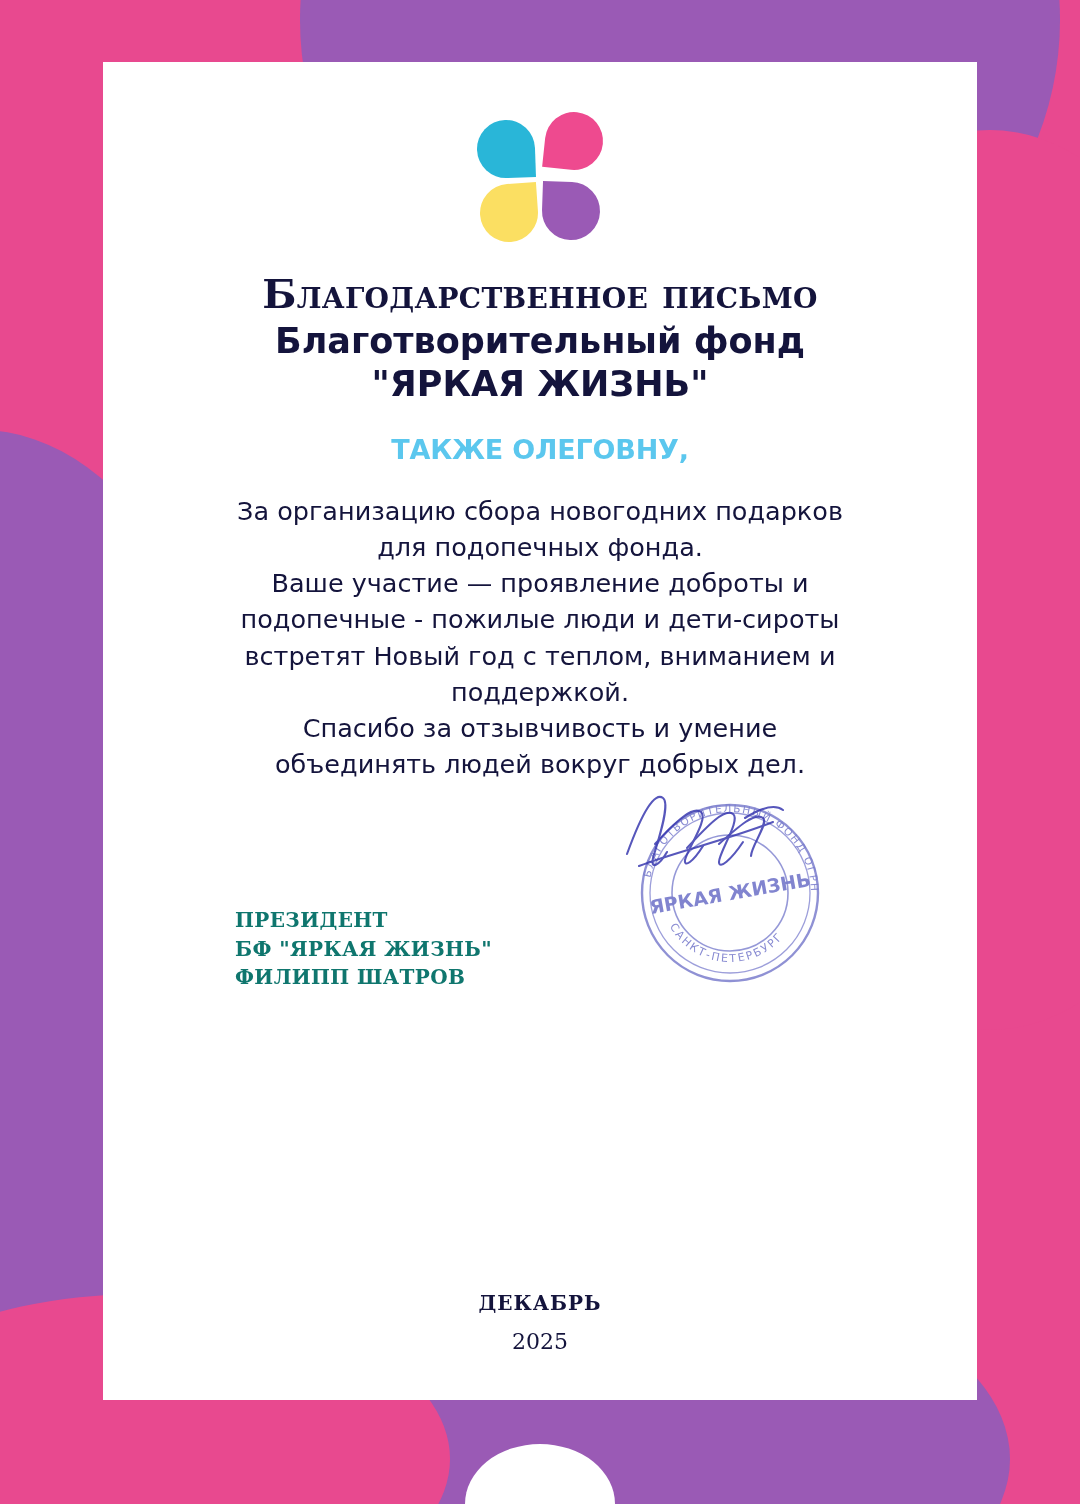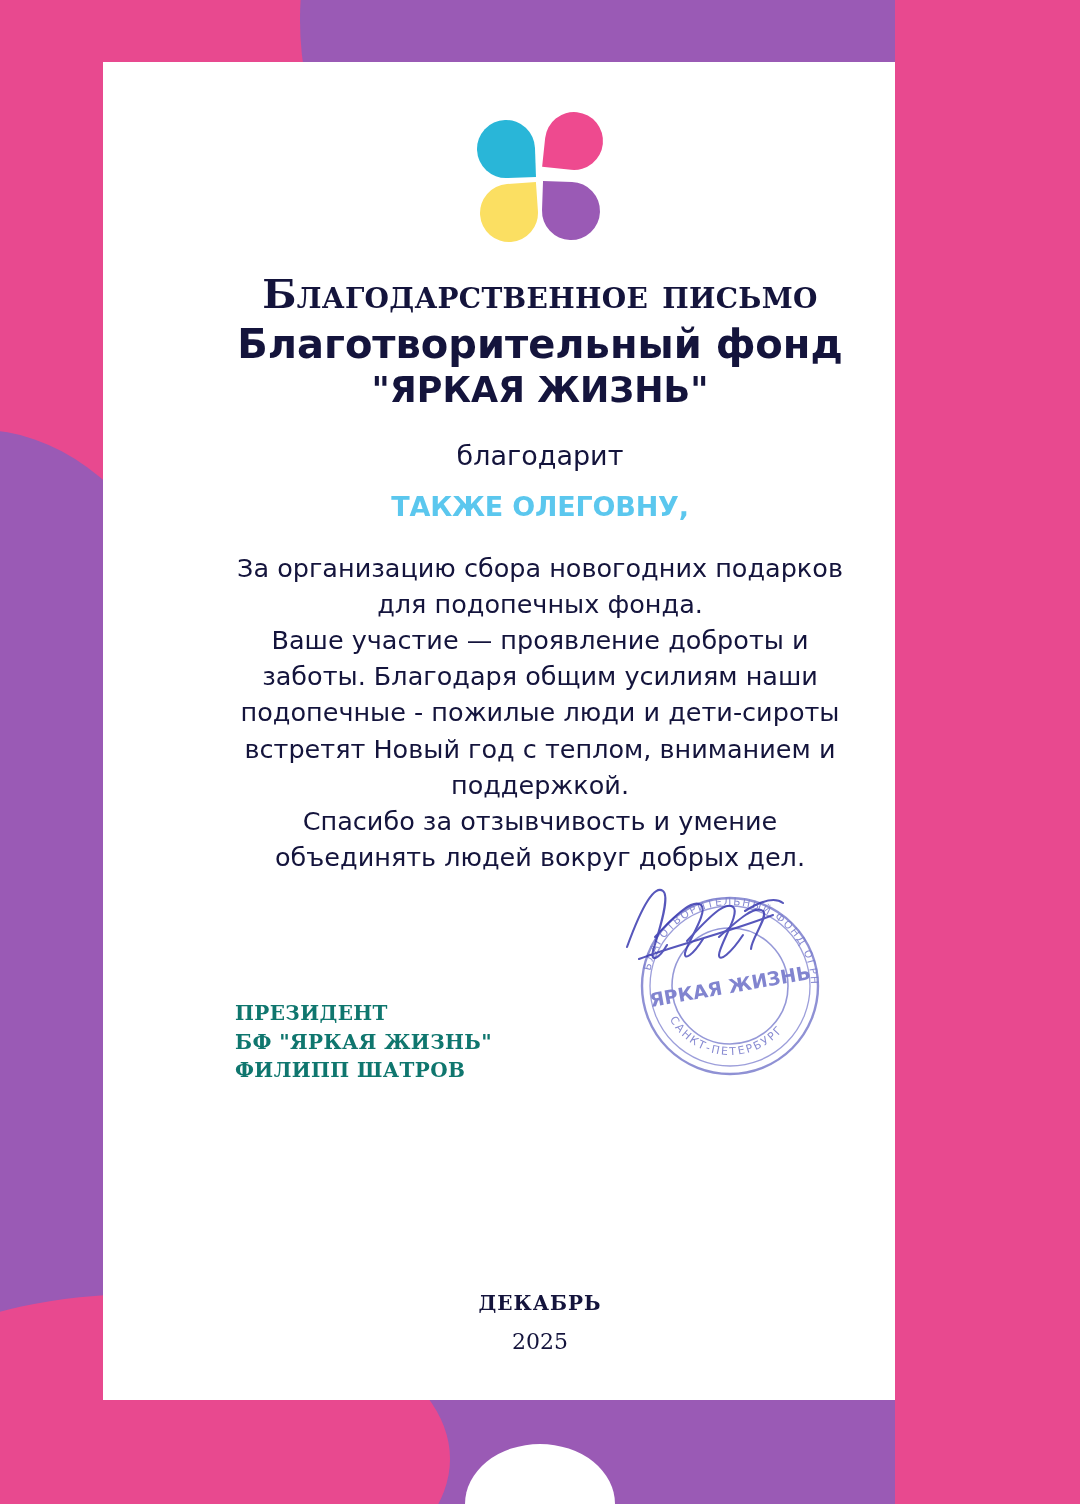--- a/index.html
+++ b/index.html
@@ -9,21 +9,21 @@
   body {
     width: 1080px;
     height: 1504px;
     font-family: "DejaVu Sans", sans-serif;
     background: #e8498f;
     overflow: hidden;
   }
 
   .page {
     position: relative;
-    width: 895px;
+    width: 1080px;
     height: 1504px;
     overflow: hidden;
     background: #e8498f;
   }
 
   
   .blob {
     position: absolute;
     border-radius: 50%;
   }
@@ -126,21 +126,21 @@
     font-size: 40px;
     font-weight: 700;
     color: #14143c;
     letter-spacing: 0.3px;
     line-height: 1.08;
     margin-bottom: 6px;
     font-variant: small-caps;
   }
   .title-sub {
     font-family: "DejaVu Sans", sans-serif;
-    font-size: 40px;
+    font-size: 35px;
     font-weight: 600;
     color: #14143c;
     line-height: 1.18;
     margin-bottom: 2px;
     text-align: center;
   }
   .title-name {
     font-family: "DejaVu Sans", sans-serif;
     font-size: 35px;
     font-weight: 700;
@@ -253,31 +253,29 @@
       <div class="petal petal-tl"></div>
       <div class="petal petal-tr"></div>
       <div class="petal petal-bl"></div>
       <div class="petal petal-br"></div>
     </div>
 
     <div class="title-serif">Благодарственное письмо</div>
     <div class="title-sub">Благотворительный фонд</div>
     <div class="title-name">"ЯРКАЯ ЖИЗНЬ"</div>
 
-    <div class="thanks-word">благодарит</div>
 
     <div class="recipient">
       <div>ТАКЖЕ ОЛЕГОВНУ,</div>
     </div>
 
     <div class="body-text">
       <p>За организацию сбора новогодних подарков</p>
       <p>для подопечных фонда.</p>
       <p>Ваше участие — проявление доброты и</p>
-      <p>заботы. Благодаря общим усилиям наши</p>
       <p>подопечные - пожилые люди и дети-сироты</p>
       <p>встретят Новый год с теплом, вниманием и</p>
       <p>поддержкой.</p>
       <p>Спасибо за отзывчивость и умение</p>
       <p>объединять людей вокруг добрых дел.</p>
     </div>
 
     <div class="sign-area">
 
       <div class="signer">

